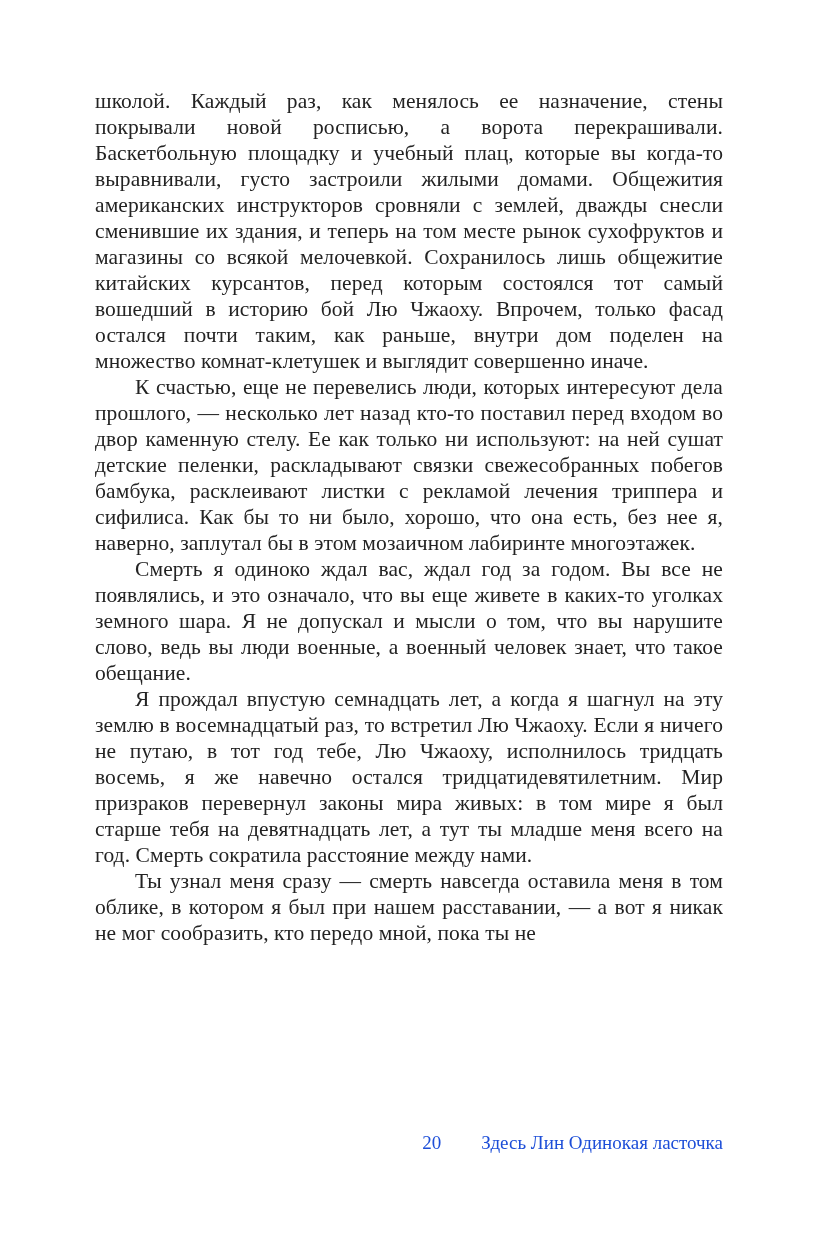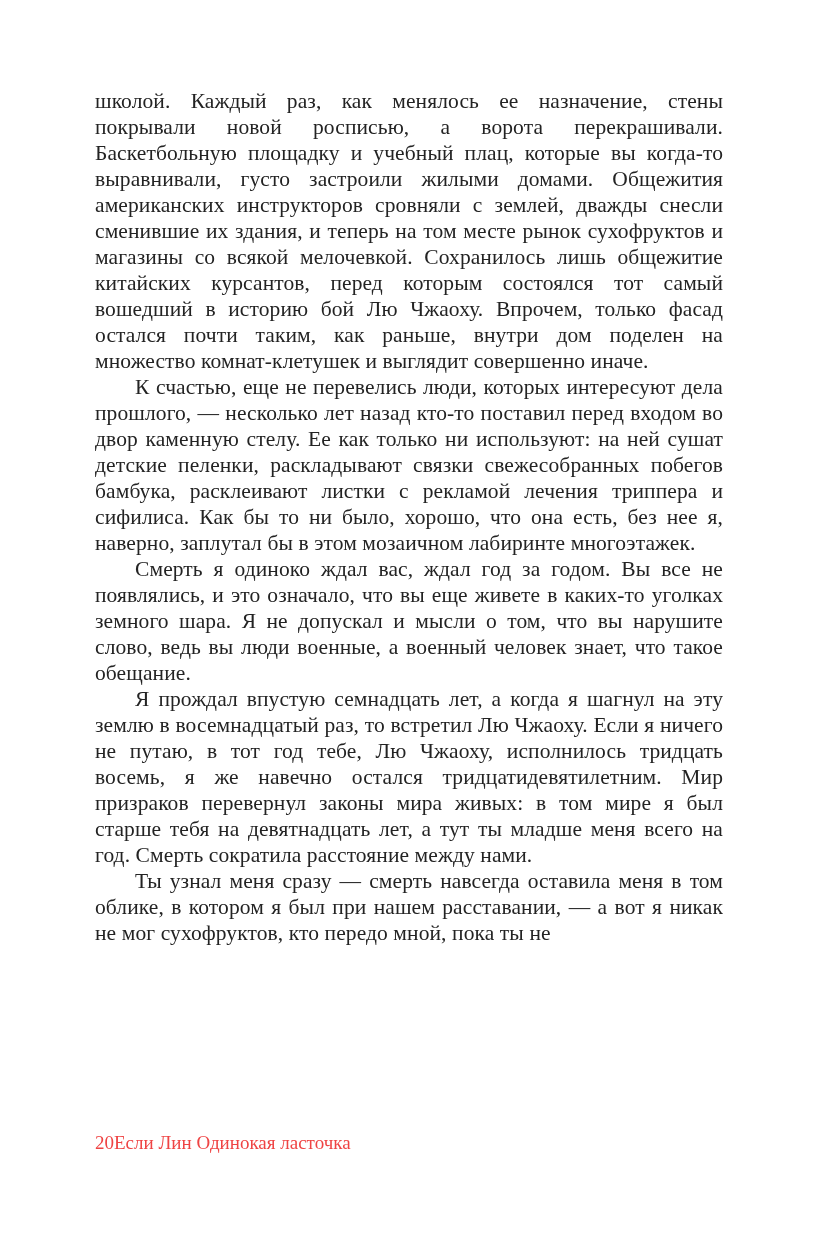--- a/index.html
+++ b/index.html
@@ -34,46 +34,47 @@
   }
   .text-block p.no-indent {
     text-indent: 0;
   }
   .page-footer {
     position: absolute;
     left: 95px;
     right: 92px;
     top: 1132px;
     display: flex;
-    justify-content: flex-start;
+    justify-content: flex-end;
     align-items: baseline;
     font-size: 19px;
-    color: #ef4444;
+    color: #1d4ed8;
+    gap: 40px;
   }
   .footer-right {
     text-align: right;
   }
   .footer-book-title {
   }
 </style>
 </head>
 <body>
 
 <div class="book-page">
 
   <div class="text-block">
     <p class="no-indent">школой. Каждый раз, как менялось ее назначение, стены покрывали новой росписью, а ворота перекрашивали. Баскетбольную площадку и учебный плац, которые вы когда-то выравнивали, густо застроили жилыми домами. Общежития американских инструкторов сровняли с землей, дважды снесли сменившие их здания, и теперь на том месте рынок сухофруктов и магазины со всякой мелочевкой. Сохранилось лишь общежитие китайских курсантов, перед которым состоялся тот самый вошедший в историю бой Лю Чжаоху. Впрочем, только фасад остался почти таким, как раньше, внутри дом поделен на множество комнат-клетушек и выглядит совершенно иначе.</p>
     <p>К счастью, еще не перевелись люди, которых интересуют дела прошлого, — несколько лет назад кто-то поставил перед входом во двор каменную стелу. Ее как только ни используют: на ней сушат детские пеленки, раскладывают связки свежесобранных побегов бамбука, расклеивают листки с рекламой лечения триппера и сифилиса. Как бы то ни было, хорошо, что она есть, без нее я, наверно, заплутал бы в этом мозаичном лабиринте многоэтажек.</p>
     <p>Смерть я одиноко ждал вас, ждал год за годом. Вы все не появлялись, и это означало, что вы еще живете в каких-то уголках земного шара. Я не допускал и мысли о том, что вы нарушите слово, ведь вы люди военные, а военный человек знает, что такое обещание.</p>
     <p>Я прождал впустую семнадцать лет, а когда я шагнул на эту землю в восемнадцатый раз, то встретил Лю Чжаоху. Если я ничего не путаю, в тот год тебе, Лю Чжаоху, исполнилось тридцать восемь, я же навечно остался тридцатидевятилетним. Мир призраков перевернул законы мира живых: в том мире я был старше тебя на девятнадцать лет, а тут ты младше меня всего на год. Смерть сократила расстояние между нами.</p>
-    <p>Ты узнал меня сразу — смерть навсегда оставила меня в том облике, в котором я был при нашем расставании, — а вот я никак не мог сухофруктов, кто передо мной, пока ты не</p>
+    <p>Ты узнал меня сразу — смерть навсегда оставила меня в том облике, в котором я был при нашем расставании, — а вот я никак не мог сообразить, кто передо мной, пока ты не</p>
   </div>
 
   <div class="page-footer">
     <span class="footer-page-number">20</span>
     <span class="footer-right">
-      <span class="footer-author">Если Лин</span>
+      <span class="footer-author">Здесь Лин</span>
       <span> </span>
       <span class="footer-book-title">Одинокая ласточка</span>
     </span>
   </div>
 
 </div>
 
 </body></html>

